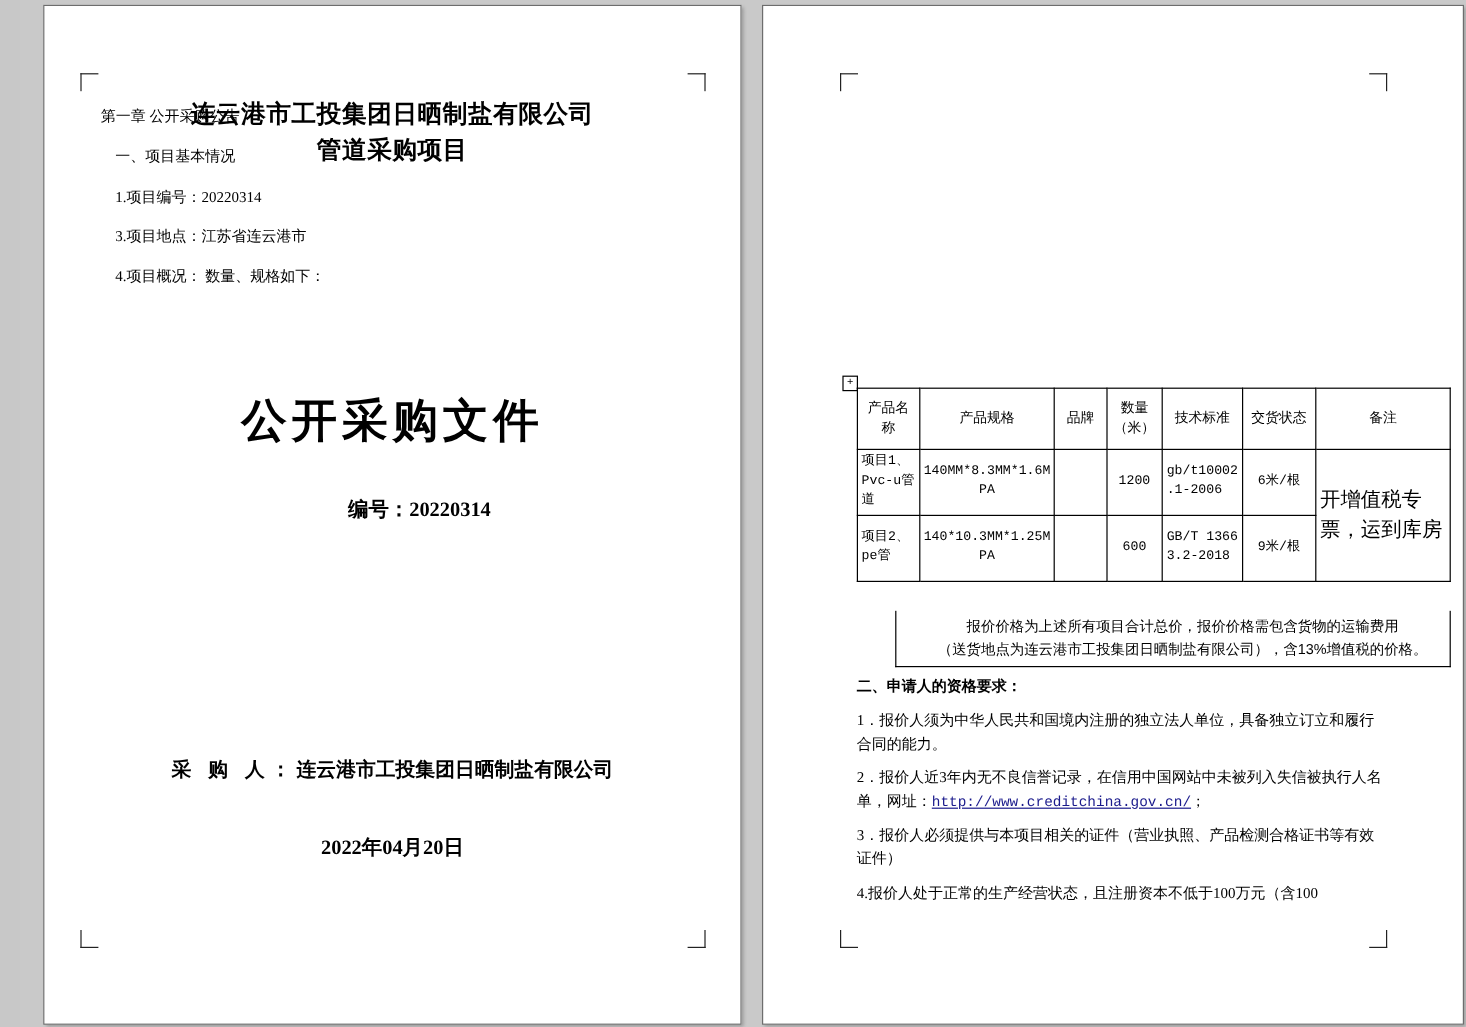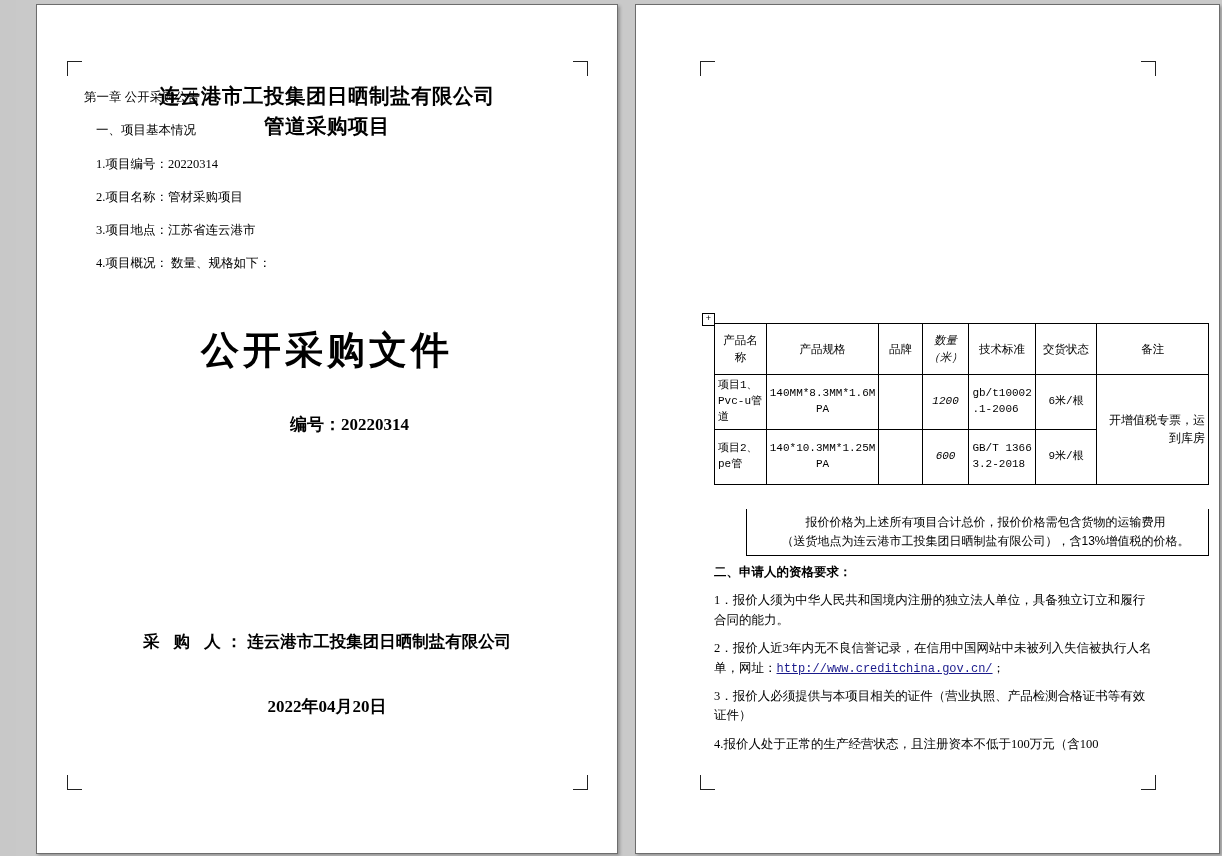--- a/index.html
+++ b/index.html
@@ -143,24 +143,24 @@
     font-weight: normal;
     font-family: "Liberation Sans", sans-serif;
     font-size: 11.5px;
     text-align: center;
     height: 44px;
   }
   table.spec td { height: 48px; }
   .c-name  { width: 46px;  text-align: left; }
   .c-spec  { width: 96px;  text-align: center; }
   .c-brand { width: 38px;  text-align: center; }
-  .c-qty   { width: 40px;  text-align: center; font-style: italic; }
+  .c-qty   { width: 40px;  text-align: center; }
   .c-std   { width: 57px;  text-align: left; }
   .c-deliv { width: 57px;  text-align: center; }
-  .c-note  { width: 110px; text-align: right; font-family: "Liberation Sans", sans-serif; font-size: 12px; }
+  .c-note  { width: 110px; text-align: left; font-family: "Liberation Sans", sans-serif; font-size: 17px; }
 
   .note-box {
     position: absolute;
     left: 730px;
     top: 509px;
     width: 463px;
     border: 1px solid #000;
     border-top: none;
     font-family: "Liberation Sans", sans-serif;
     font-size: 12px;
@@ -225,21 +225,20 @@
     <div class="crop tl" style="left:64px;  top:56px;"></div>
     <div class="crop tr" style="left:505px; top:56px;"></div>
     <div class="crop bl" style="left:64px;  top:770px;"></div>
     <div class="crop br" style="left:505px; top:770px;"></div>
   </div>
 
   <div class="p2-body">
     <p class="p2-line">第一章 公开采购公告</p>
     <p class="p2-line p2-sub">一、项目基本情况</p>
     <p class="p2-line p2-sub">1.项目编号：20220314</p>
-    <p class="p2-line p2-sub">2.项目名称：管材采购项目</p>
     <p class="p2-line p2-sub">3.项目地点：江苏省连云港市</p>
     <p class="p2-line p2-sub">4.项目概况：  数量、规格如下：</p>
   </div>
 
   <div class="plus-handle">+</div>
 
   <div class="tbl-wrap">
     <table class="spec">
       <thead>
         <tr>

